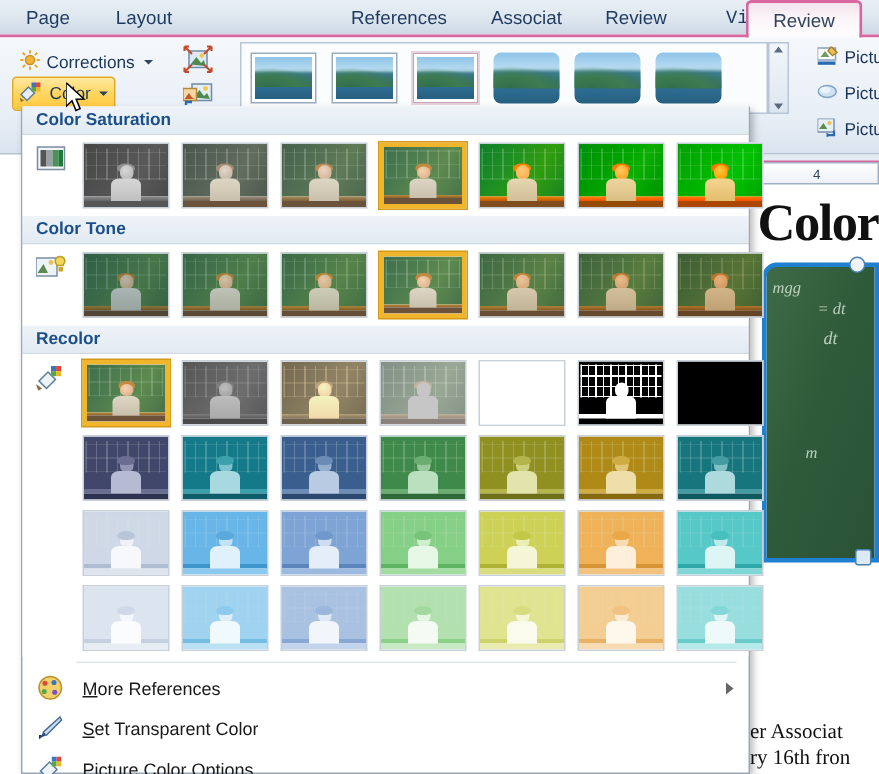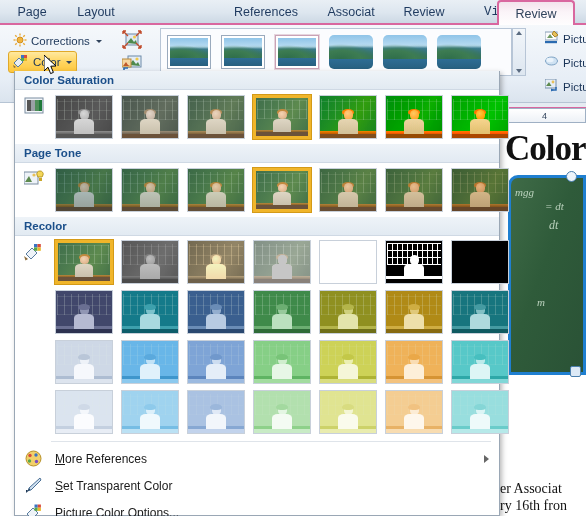--- a/index.html
+++ b/index.html
@@ -472,21 +472,21 @@
             <div class="rail" style="filter:saturate(4.5)"></div>
             <div class="floor" style="filter:saturate(4)"></div>
             <div class="hair" style="filter:saturate(4.5)"></div>
             <div class="head" style="filter:saturate(4)"></div>
             <div class="body" style="filter:saturate(4)"></div>
           </div>
         </div>
     </div>
   </div>
 
-  <div class="sect-head">Page Tone</div>
+  <div class="sect-head">Color Tone</div>
   <div class="sect-body">
     <div class="sect-icon">
       <svg width="20" height="18" viewBox="0 0 20 18">
         <rect x="0" y="2" width="14" height="12" fill="#eef3f8" stroke="#7b8da1"></rect>
         <path d="M1 12 L5 6 L8 12 Z" fill="#5d8a4e"></path>
         <circle cx="10" cy="5" r="1.6" fill="#e8c15a"></circle>
         <path d="M16 1 a3 3 0 0 1 3 4 l-1 2 h-4 l-1 -2 a3 3 0 0 1 3 -4 z" fill="#f4d75a" stroke="#b89a24"></path>
         <rect x="15" y="8" width="3" height="3" fill="#c9a72a"></rect>
       </svg>
     </div>

